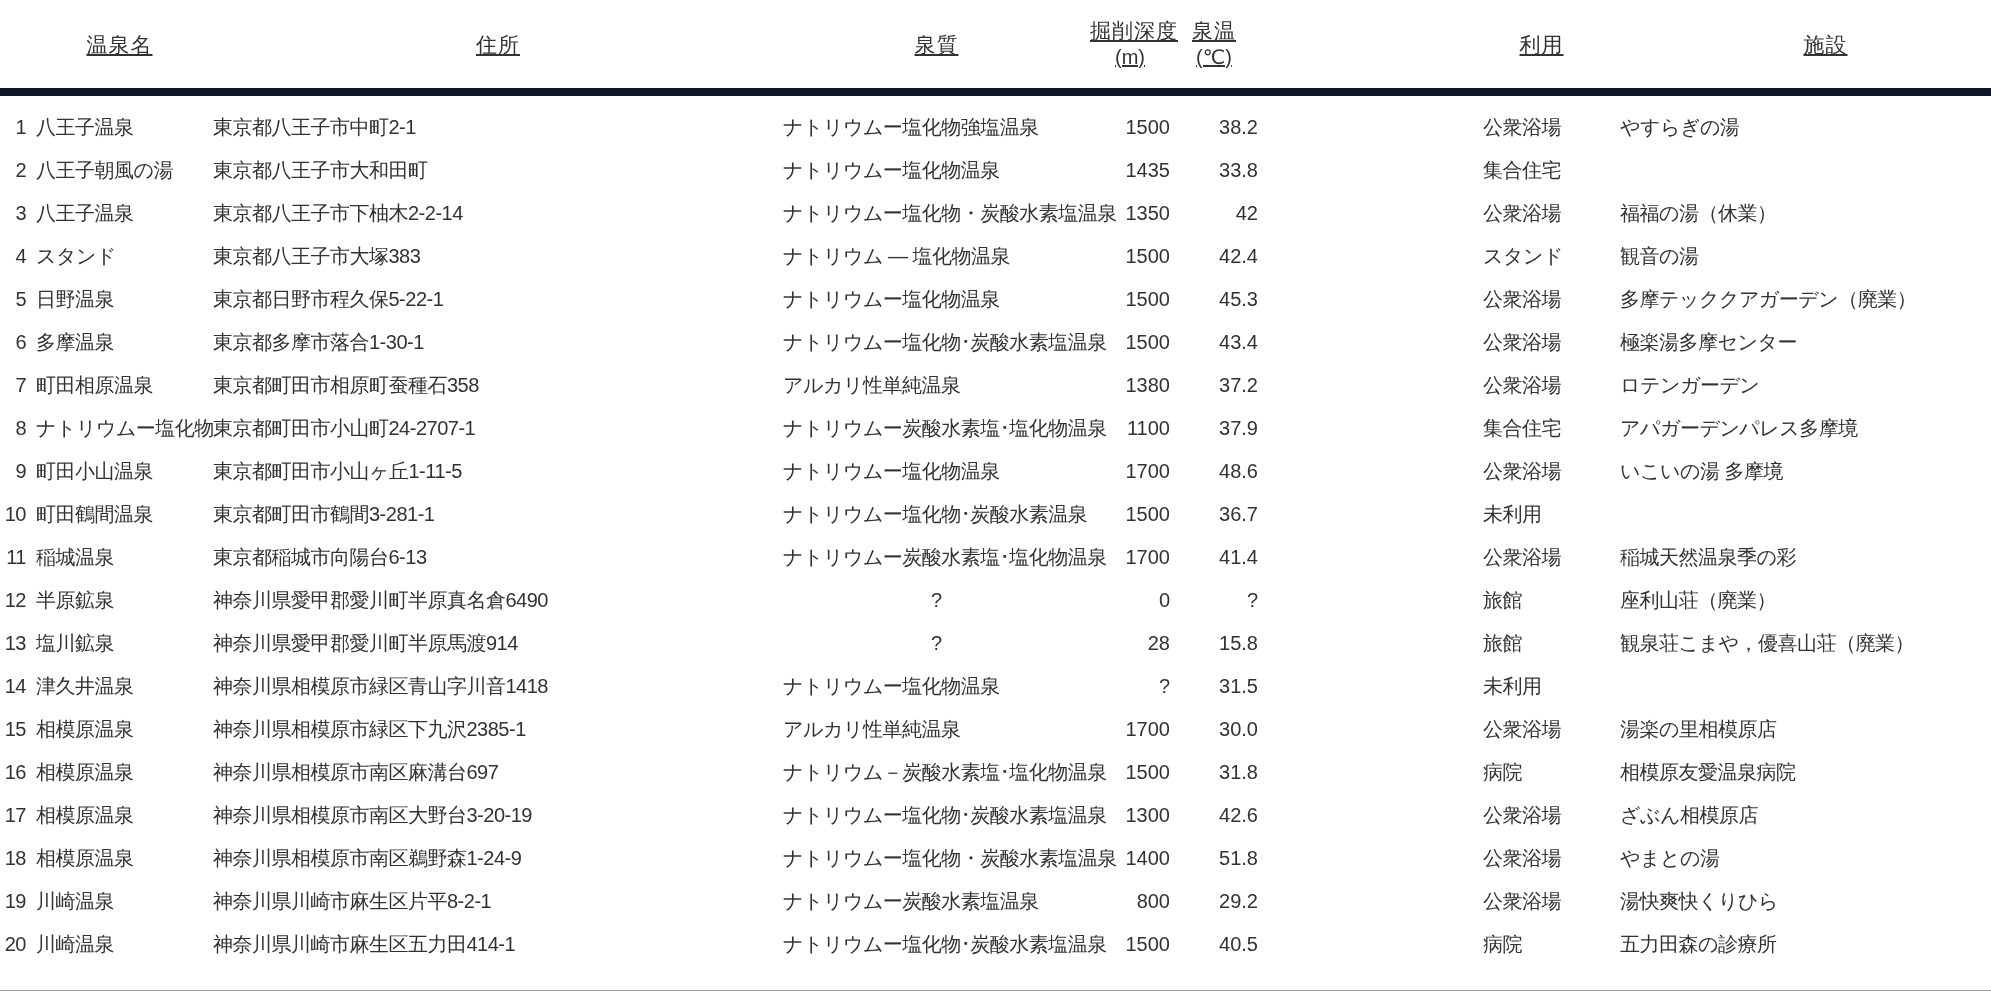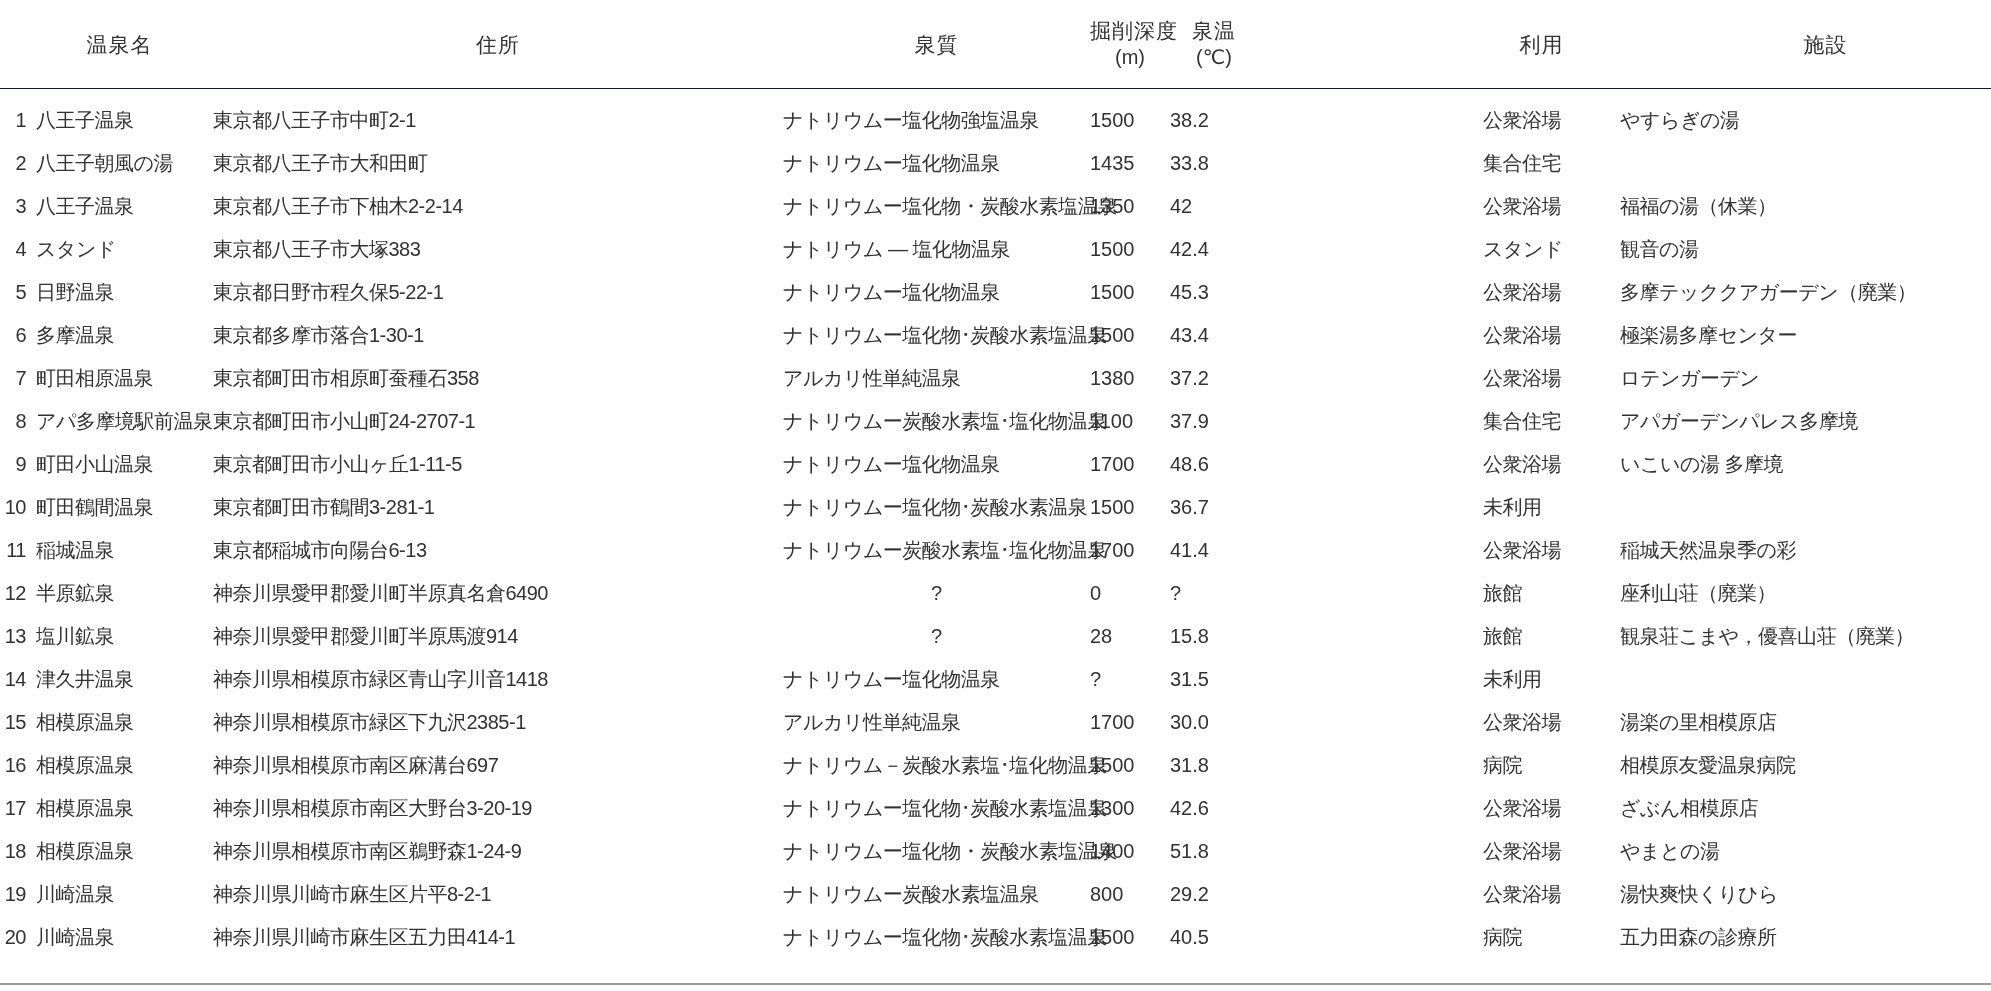--- a/index.html
+++ b/index.html
@@ -3,33 +3,33 @@
 <meta charset="utf-8">
 <style>
   html,body{margin:0;padding:0;background:#ffffff;}
   body{width:1991px;height:991px;overflow:hidden;
        font-family:"Liberation Sans","DejaVu Sans",sans-serif;color:#323232;}
   .table{width:1991px;}
   .grid{display:grid;
         grid-template-columns:26px 187px 570px 307px 80px 88px 225px 117px 1fr;
         align-items:center;}
   
-  .thead{height:88px;border-bottom:1px solid #0f172a;}
+  .thead{height:88px;border-bottom:8px solid #0f172a;text-decoration:underline;}
   .th{font-size:21px;letter-spacing:1px;text-align:center;white-space:nowrap;line-height:27px;}
   .th .sub{font-size:20px;letter-spacing:0;}
   .th-facility{text-align:center;padding-left:60px;}
   
   .rows{padding-top:10px;}
   .row{height:43px;font-size:20px;}
   .cell{white-space:nowrap;letter-spacing:-0.5px;overflow:visible;}
   .c-no{text-align:right;}
   .c-name{padding-left:10px;font-family:Liberation Serif, serif;}
   .c-quality{padding-left:0;}
   .c-quality.qmark{text-align:center;letter-spacing:0;}
-  .c-depth,.c-temp{letter-spacing:0;}
+  .c-depth,.c-temp{text-align:right;letter-spacing:0;}
   .c-gap{}
   .c-facility{padding-left:20px;}
   .bottom-rule{margin-top:24px;border-top:2px solid #9a9a9a;width:1991px;height:0;}
 </style>
 </head>
 <body>
 
 <div class="table">
 
   <div class="grid thead">
@@ -130,21 +130,21 @@
     <div class="cell c-quality">アルカリ性単純温泉</div>
     <div class="cell c-depth">1380</div>
     <div class="cell c-temp">37.2</div>
     <div class="cell c-gap"></div>
     <div class="cell">公衆浴場</div>
     <div class="cell c-facility">ロテンガーデン</div>
   </div>
 
   <div class="grid row">
     <div class="cell c-no">8</div>
-    <div class="cell c-name">アパ多摩境駅前温泉</div>
+    <div class="cell c-name">ナトリウムー塩化物</div>
     <div class="cell">東京都町田市小山町24-2707-1</div>
     <div class="cell c-quality">ナトリウムー炭酸水素塩･塩化物温泉</div>
     <div class="cell c-depth">1100</div>
     <div class="cell c-temp">37.9</div>
     <div class="cell c-gap"></div>
     <div class="cell">集合住宅</div>
     <div class="cell c-facility">アパガーデンパレス多摩境</div>
   </div>
 
   <div class="grid row">

